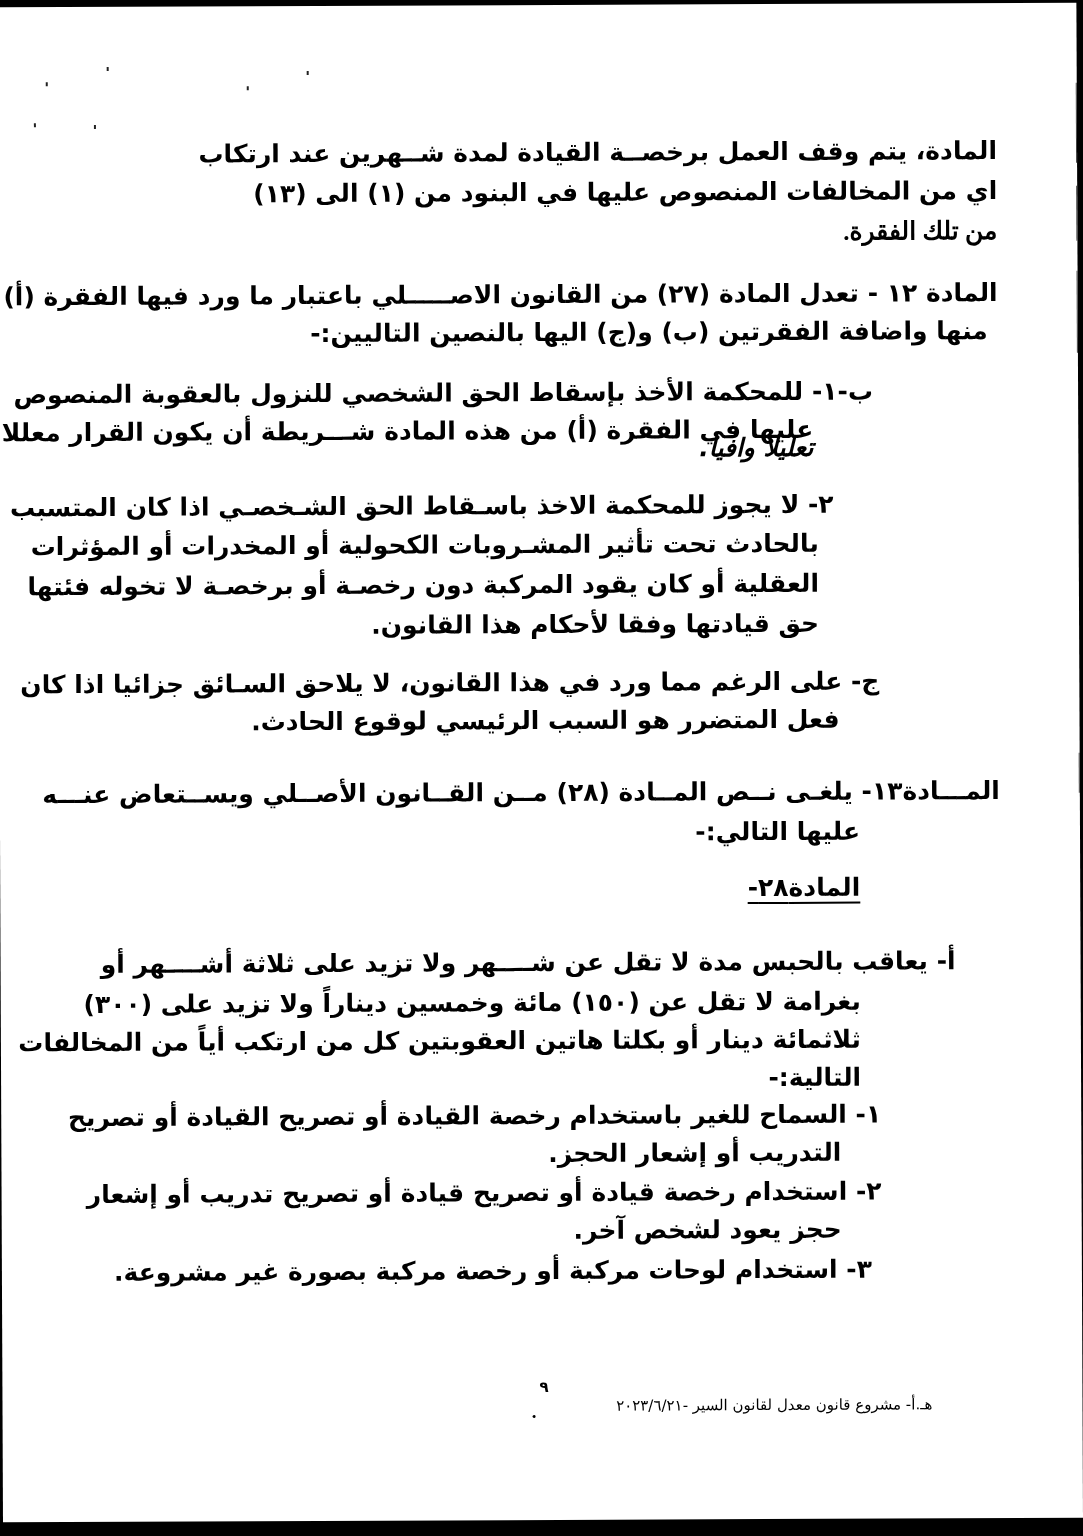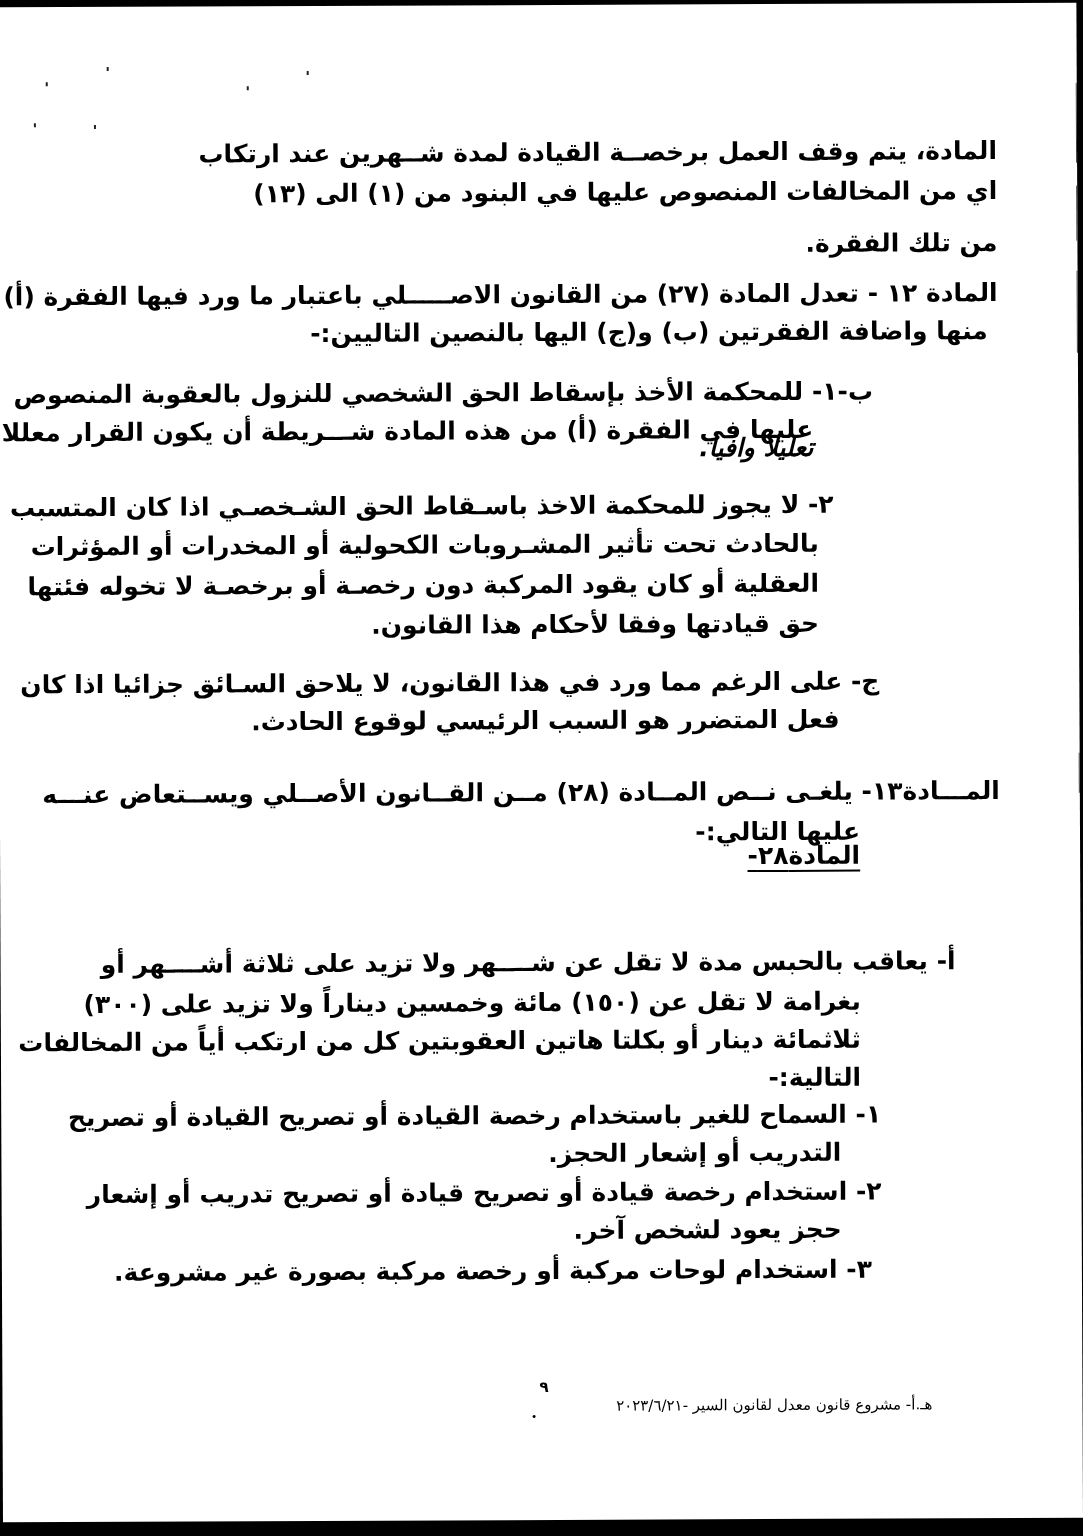--- a/index.html
+++ b/index.html
@@ -104,21 +104,21 @@
   <span class="edge-line" style="top:80px;height:80px;"></span>
   <span class="edge-line" style="top:183px;height:55px;"></span>
   <span class="edge-line" style="top:268px;height:82px;"></span>
   <span class="edge-line" style="top:750px;height:40px;"></span>
 
   <div class="content">
 
     <div>
       <div class="line justify" style="top:132px;width:670px;">المادة، يتم وقف العمل برخصــة القيادة لمدة شــهرين عند ارتكاب</div>
       <div class="line justify" style="top:172px;width:670px;">اي من المخالفات المنصوص عليها في البنود من (١) الى (١٣)</div>
-      <div class="line" style="top:224px;">من تلك الفقرة.</div>
+      <div class="line" style="top:212px;font-family:Liberation Serif, serif;">من تلك الفقرة.</div>
     </div>
 
     <div>
       <div class="line justify" style="top:274px;width:880px;">المادة ١٢ - تعدل المادة (٢٧) من القانون الاصـــــلي باعتبار ما ورد فيها الفقرة (أ)</div>
       <div class="line" style="top:312px;right:10px;">منها واضافة الفقرتين (ب) و(ج) اليها بالنصين التاليين:-</div>
 
       <div class="line justify" style="top:372px;width:755px;right:125px;">ب-١- للمحكمة الأخذ بإسقاط الحق الشخصي للنزول بالعقوبة المنصوص</div>
       <div class="line justify" style="top:410px;width:695px;right:185px;">عليها في الفقرة (أ) من هذه المادة  شـــريطة أن يكون القرار معللا</div>
       <div class="line" style="top:428px;right:185px;font-style:italic;">تعليلا وافيا.</div>
 
@@ -128,21 +128,21 @@
       <div class="line" style="top:604px;right:180px;">حق قيادتها وفقا لأحكام هذا القانون.</div>
 
       <div class="line justify" style="top:662px;width:755px;right:120px;">ج- على الرغم مما ورد في هذا القانون، لا يلاحق السـائق جزائيا اذا كان</div>
       <div class="line" style="top:700px;right:160px;">فعل المتضرر هو السبب الرئيسي لوقوع الحادث.</div>
     </div>
 
     <div>
       <div class="line justify" style="top:772px;width:880px;">المـــادة١٣- يلغـى نــص المــادة (٢٨) مــن القــانون الأصــلي ويســتعاض عنـــه</div>
       <div class="line" style="top:812px;right:140px;">عليها التالي:-</div>
 
-      <div class="line heading-underlined" style="top:836px;right:140px;">المادة٢٨-</div>
+      <div class="line heading-underlined" style="top:868px;right:140px;">المادة٢٨-</div>
 
       <div class="line justify" style="top:942px;width:835px;right:45px;">أ- يعاقب بالحبس مدة لا تقل عن  شــــهر ولا تزيد على ثلاثة أشــــهر أو</div>
       <div class="line justify" style="top:982px;width:740px;right:140px;">بغرامة لا تقل عن (١٥٠) مائة وخمسين ديناراً ولا تزيد على (٣٠٠)</div>
       <div class="line justify" style="top:1020px;width:740px;right:140px;">ثلاثمائة دينار أو بكلتا هاتين العقوبتين كل من ارتكب أياً من المخالفات</div>
       <div class="line" style="top:1058px;right:140px;">التالية:-</div>
 
       <div class="line justify" style="top:1095px;width:760px;right:120px;">١- السماح للغير باستخدام رخصة القيادة أو تصريح القيادة أو تصريح</div>
       <div class="line" style="top:1133px;right:160px;">التدريب أو إشعار الحجز.</div>
 
       <div class="line justify" style="top:1172px;width:760px;right:120px;">٢- استخدام رخصة قيادة أو تصريح قيادة أو تصريح تدريب أو إشعار</div>

